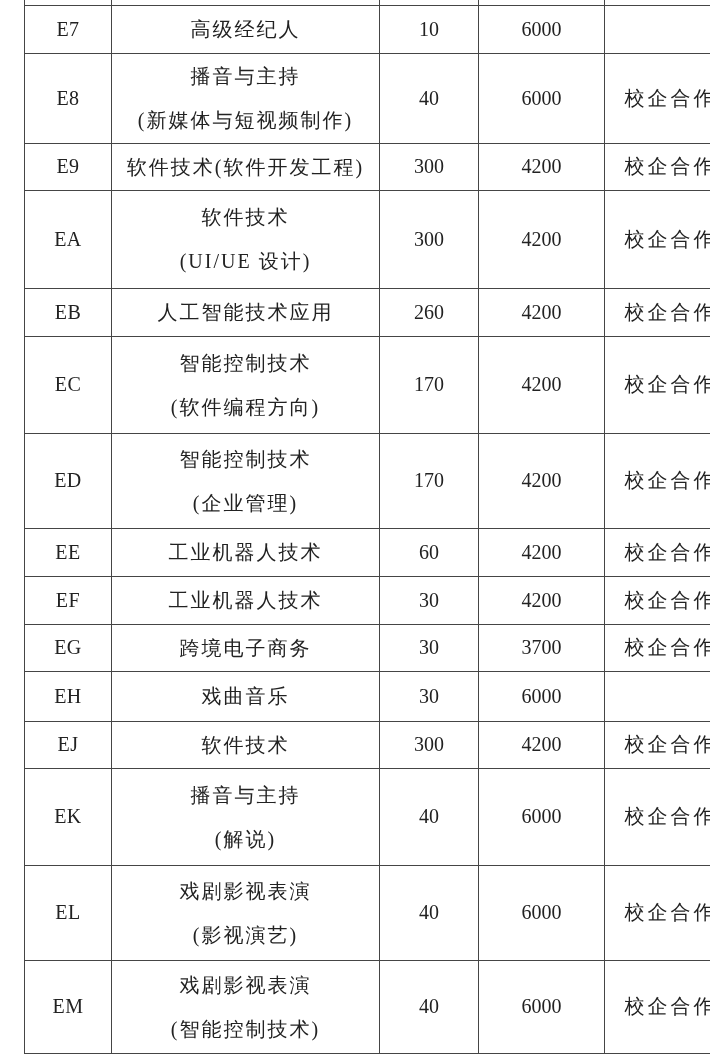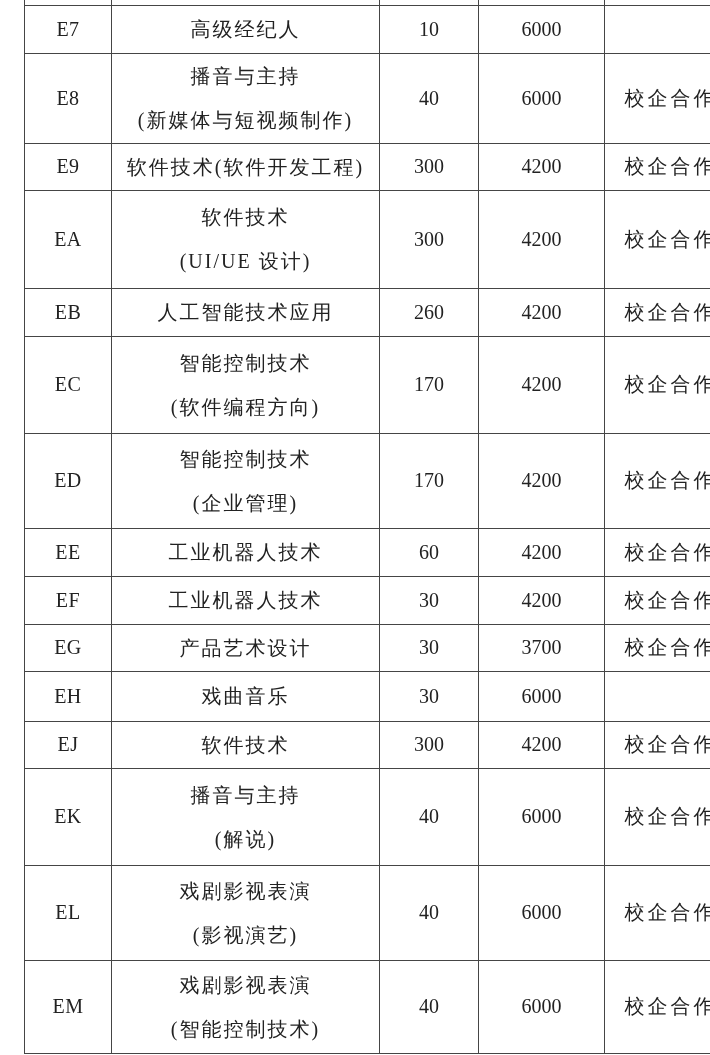--- a/index.html
+++ b/index.html
@@ -187,21 +187,21 @@
             <span class="major-line">工业机器人技术</span>
           </td>
         <td class="c-quota">30</td>
         <td class="c-tuition">4200</td>
         <td class="c-note">校企合作</td>
       </tr>
 
       <tr class="h47">
         <td class="c-code">EG</td>
         <td class="c-major">
-            <span class="major-line">产品艺术设计</span>
+            <span class="major-line">跨境电子商务</span>
           </td>
         <td class="c-quota">30</td>
         <td class="c-tuition">3700</td>
         <td class="c-note">校企合作</td>
       </tr>
 
       <tr class="h50">
         <td class="c-code">EH</td>
         <td class="c-major">
             <span class="major-line">戏曲音乐</span>

